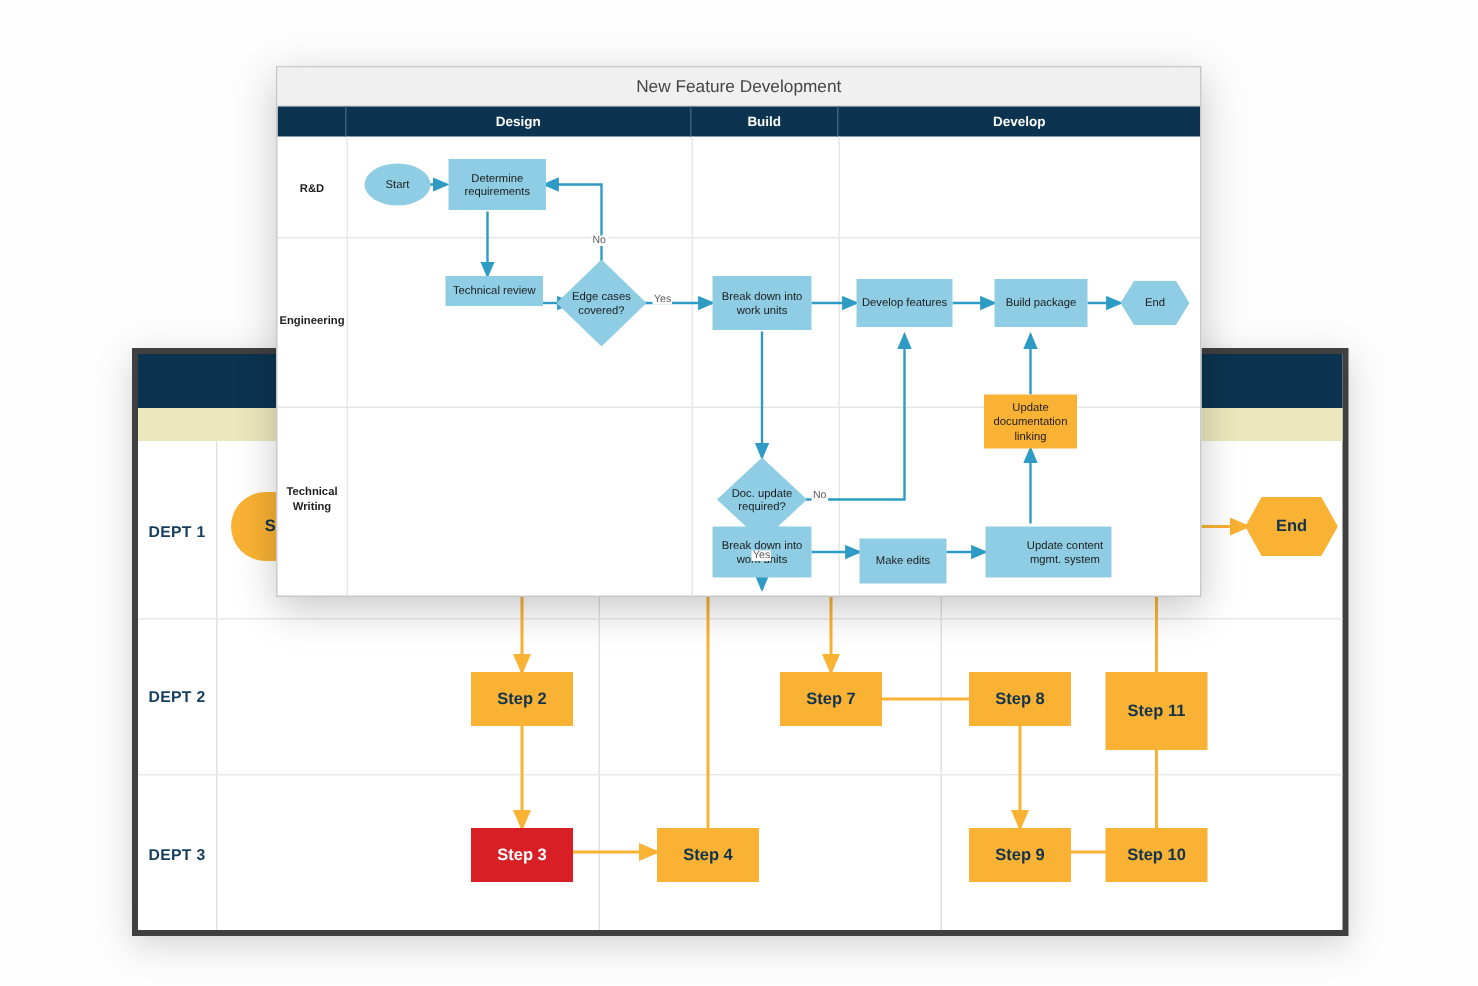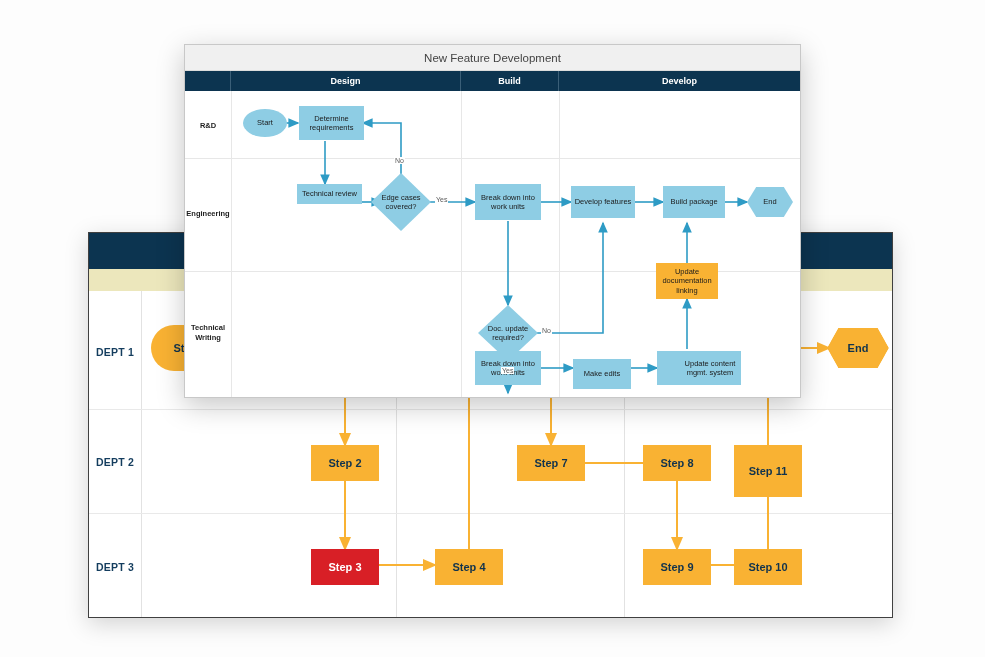--- a/index.html
+++ b/index.html
@@ -14,21 +14,21 @@
     width: 985px; height: 657px;
     background: #fdfdfd;
   }
 
   
   #bg-card {
     position: absolute;
     left: 88px; top: 232px;
     width: 803px; height: 384px;
     background: #ffffff;
-    border: 1px solid #404040;
+    border: 4px solid #404040;
     box-shadow: 0 6px 22px rgba(0,0,0,0.17);
     z-index: 1;
   }
   #bg-header {
     position: absolute; left: 0; top: 0;
     width: 100%; height: 36px;
     background: #0c3450;
   }
   #bg-subheader {
     position: absolute; left: 0; top: 36px;

